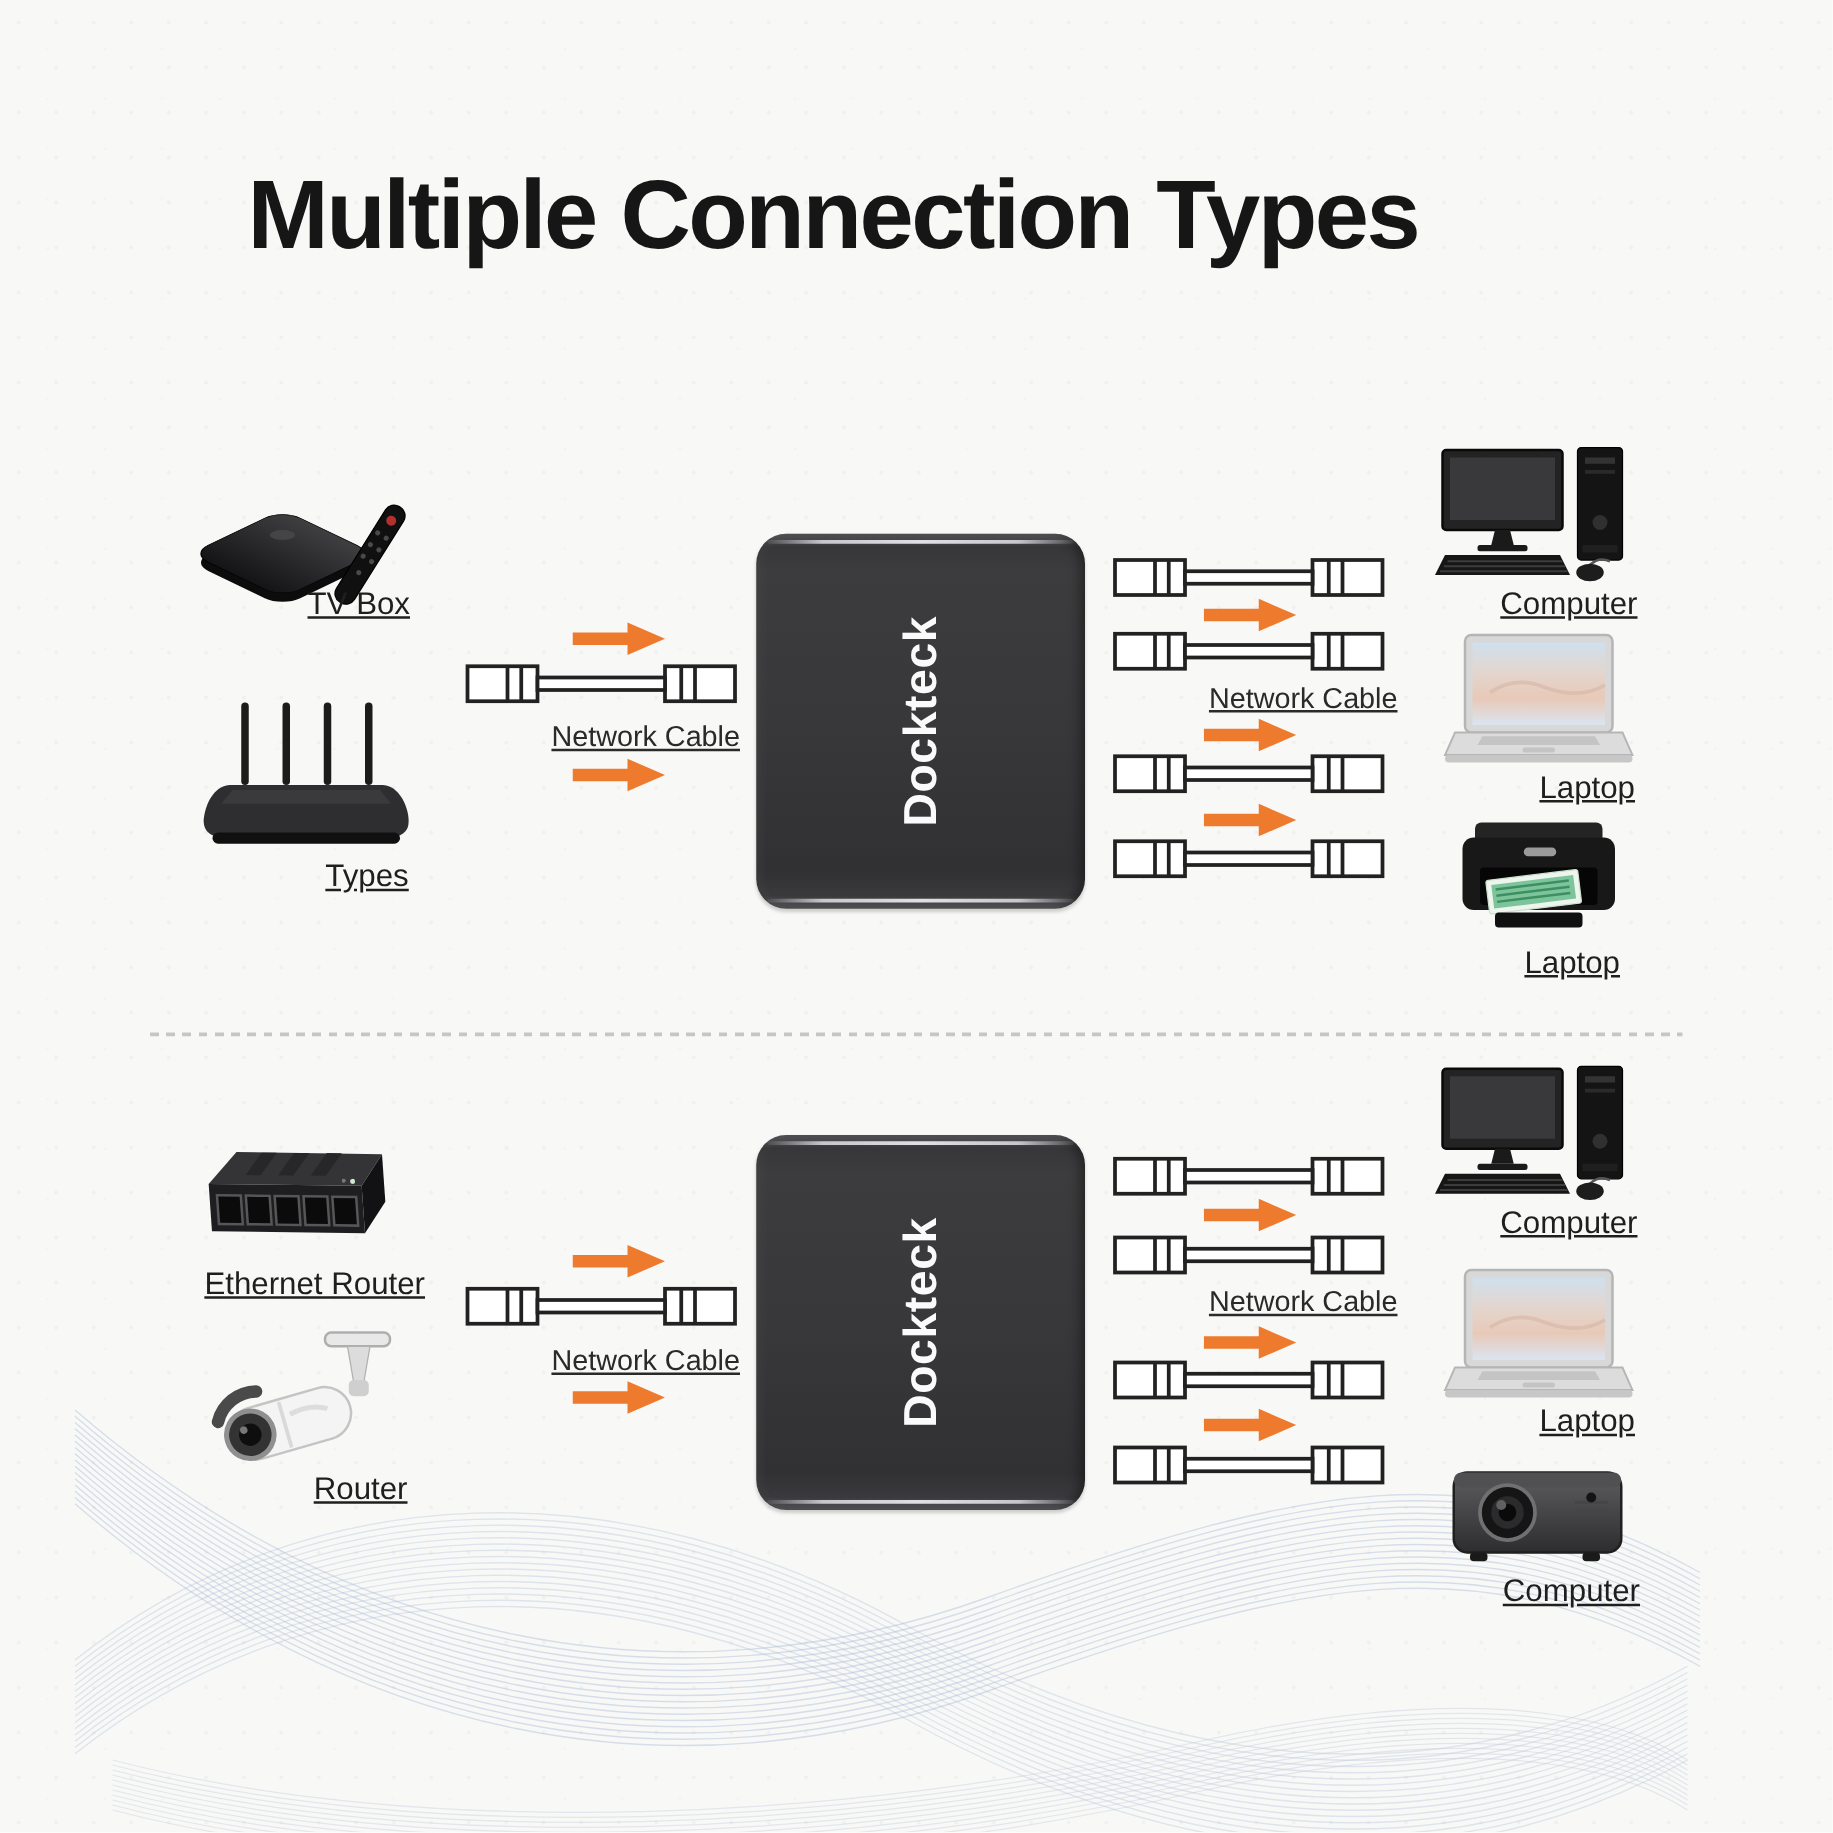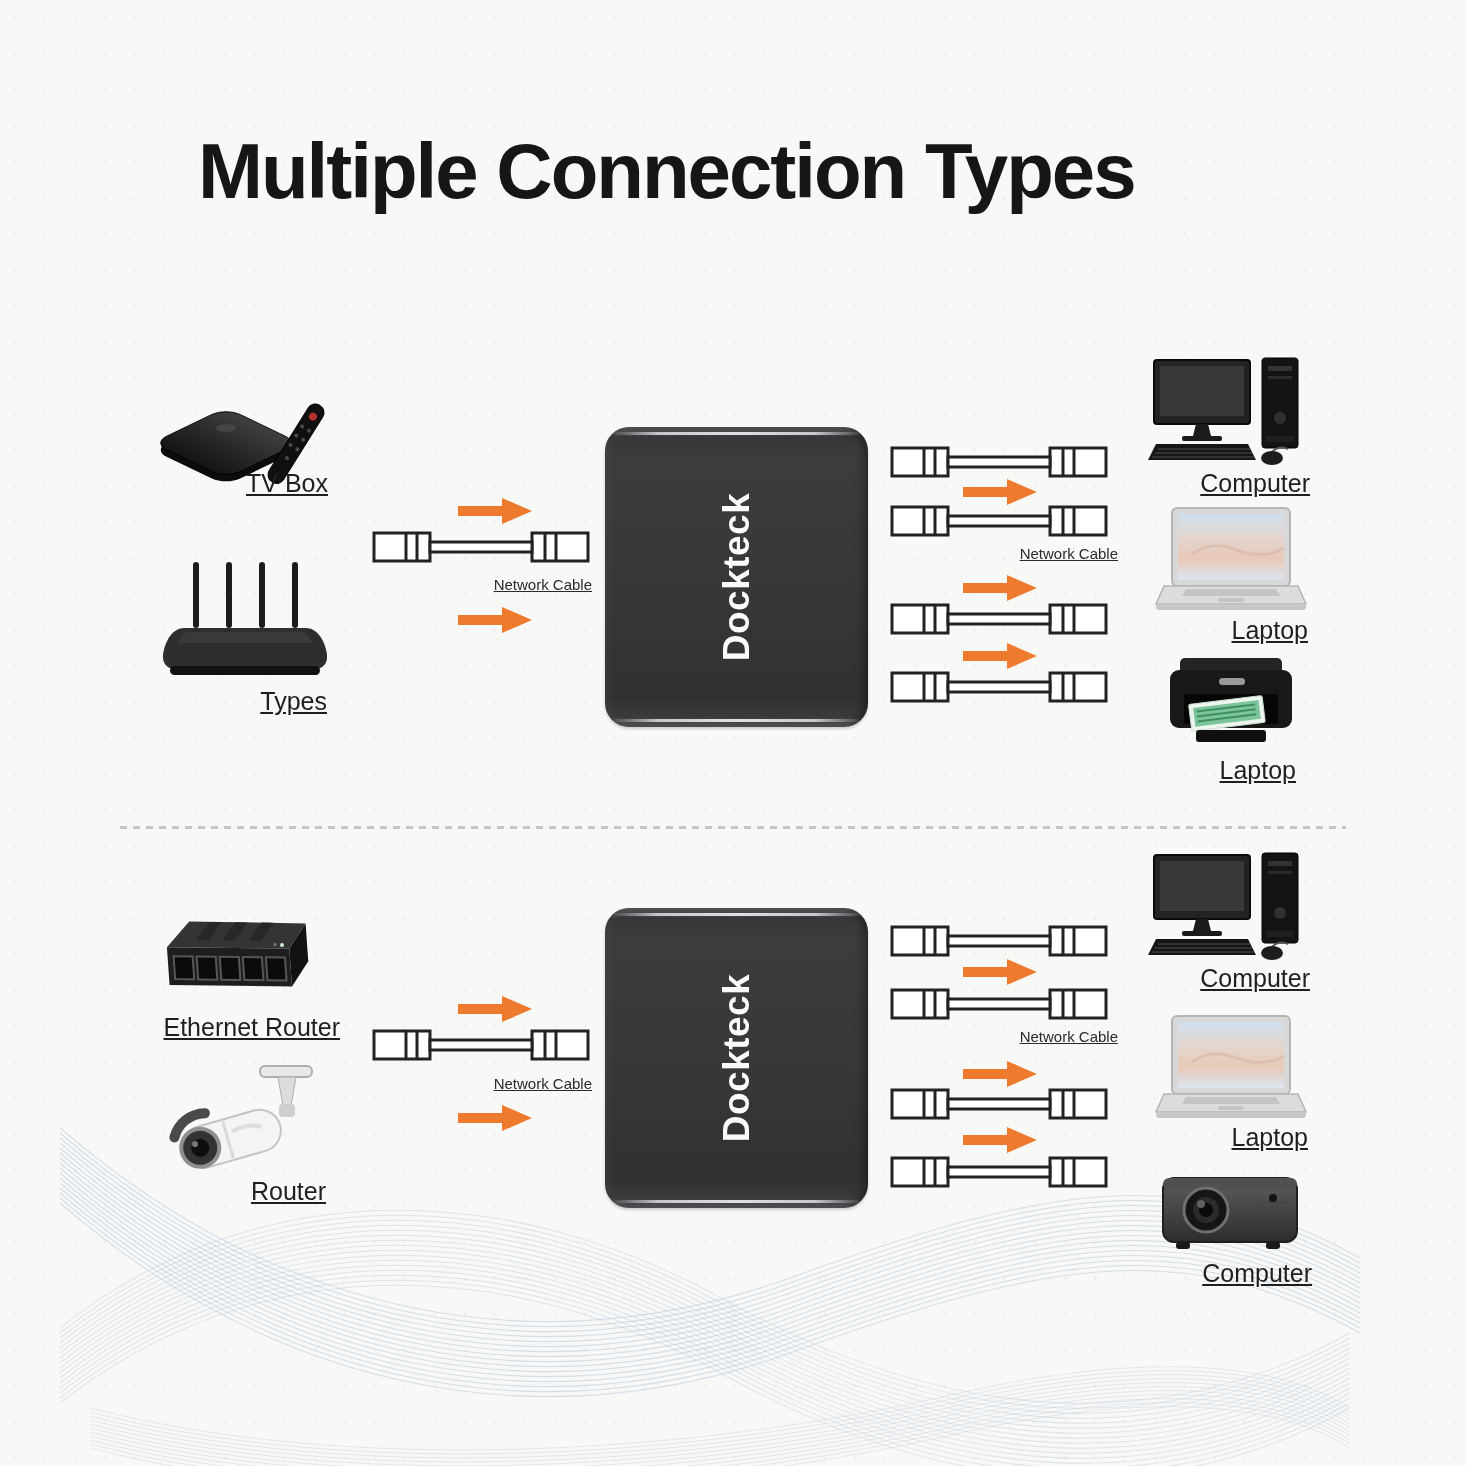--- a/index.html
+++ b/index.html
@@ -15,21 +15,21 @@
     padding-left:41px;
   }
   .title{
     position:absolute;left:198px;top:126px;margin:0;width:1100px;
     font-size:78px;font-weight:700;letter-spacing:-2px;color:#161616;
     white-space:nowrap;
   }
   .lbl{
     position:absolute;font-size:25px;color:#1f1f1f;text-align:right;line-height:1.1;text-decoration:underline;
   }
-  .cable-lbl{font-size:15px;color:#2a2a2a;}
+  .cable-lbl{font-size:23px;color:#2a2a2a;}
   .abs{position:absolute;}
   .device{
     position:absolute;width:263px;height:300px;border-radius:24px;
     background:linear-gradient(180deg,#5c5c60 0%,#37373a 3.5%,#3c3c3e 10%,#38383a 50%,#313134 90%,#3a3a3d 96.5%,#5a5a5e 100%);
     box-shadow:inset 4px 0 8px rgba(255,255,255,0.05), inset -4px 0 9px rgba(0,0,0,0.38), 0 2px 3px rgba(0,0,0,0.18);
   }
   .device::before,.device::after{
     content:"";position:absolute;left:9px;right:9px;height:3px;border-radius:2px;
     background:linear-gradient(90deg,rgba(255,255,255,0.05),#c6c6cb 18%,#e0e0e4 50%,#c6c6cb 82%,rgba(255,255,255,0.05));
   }

